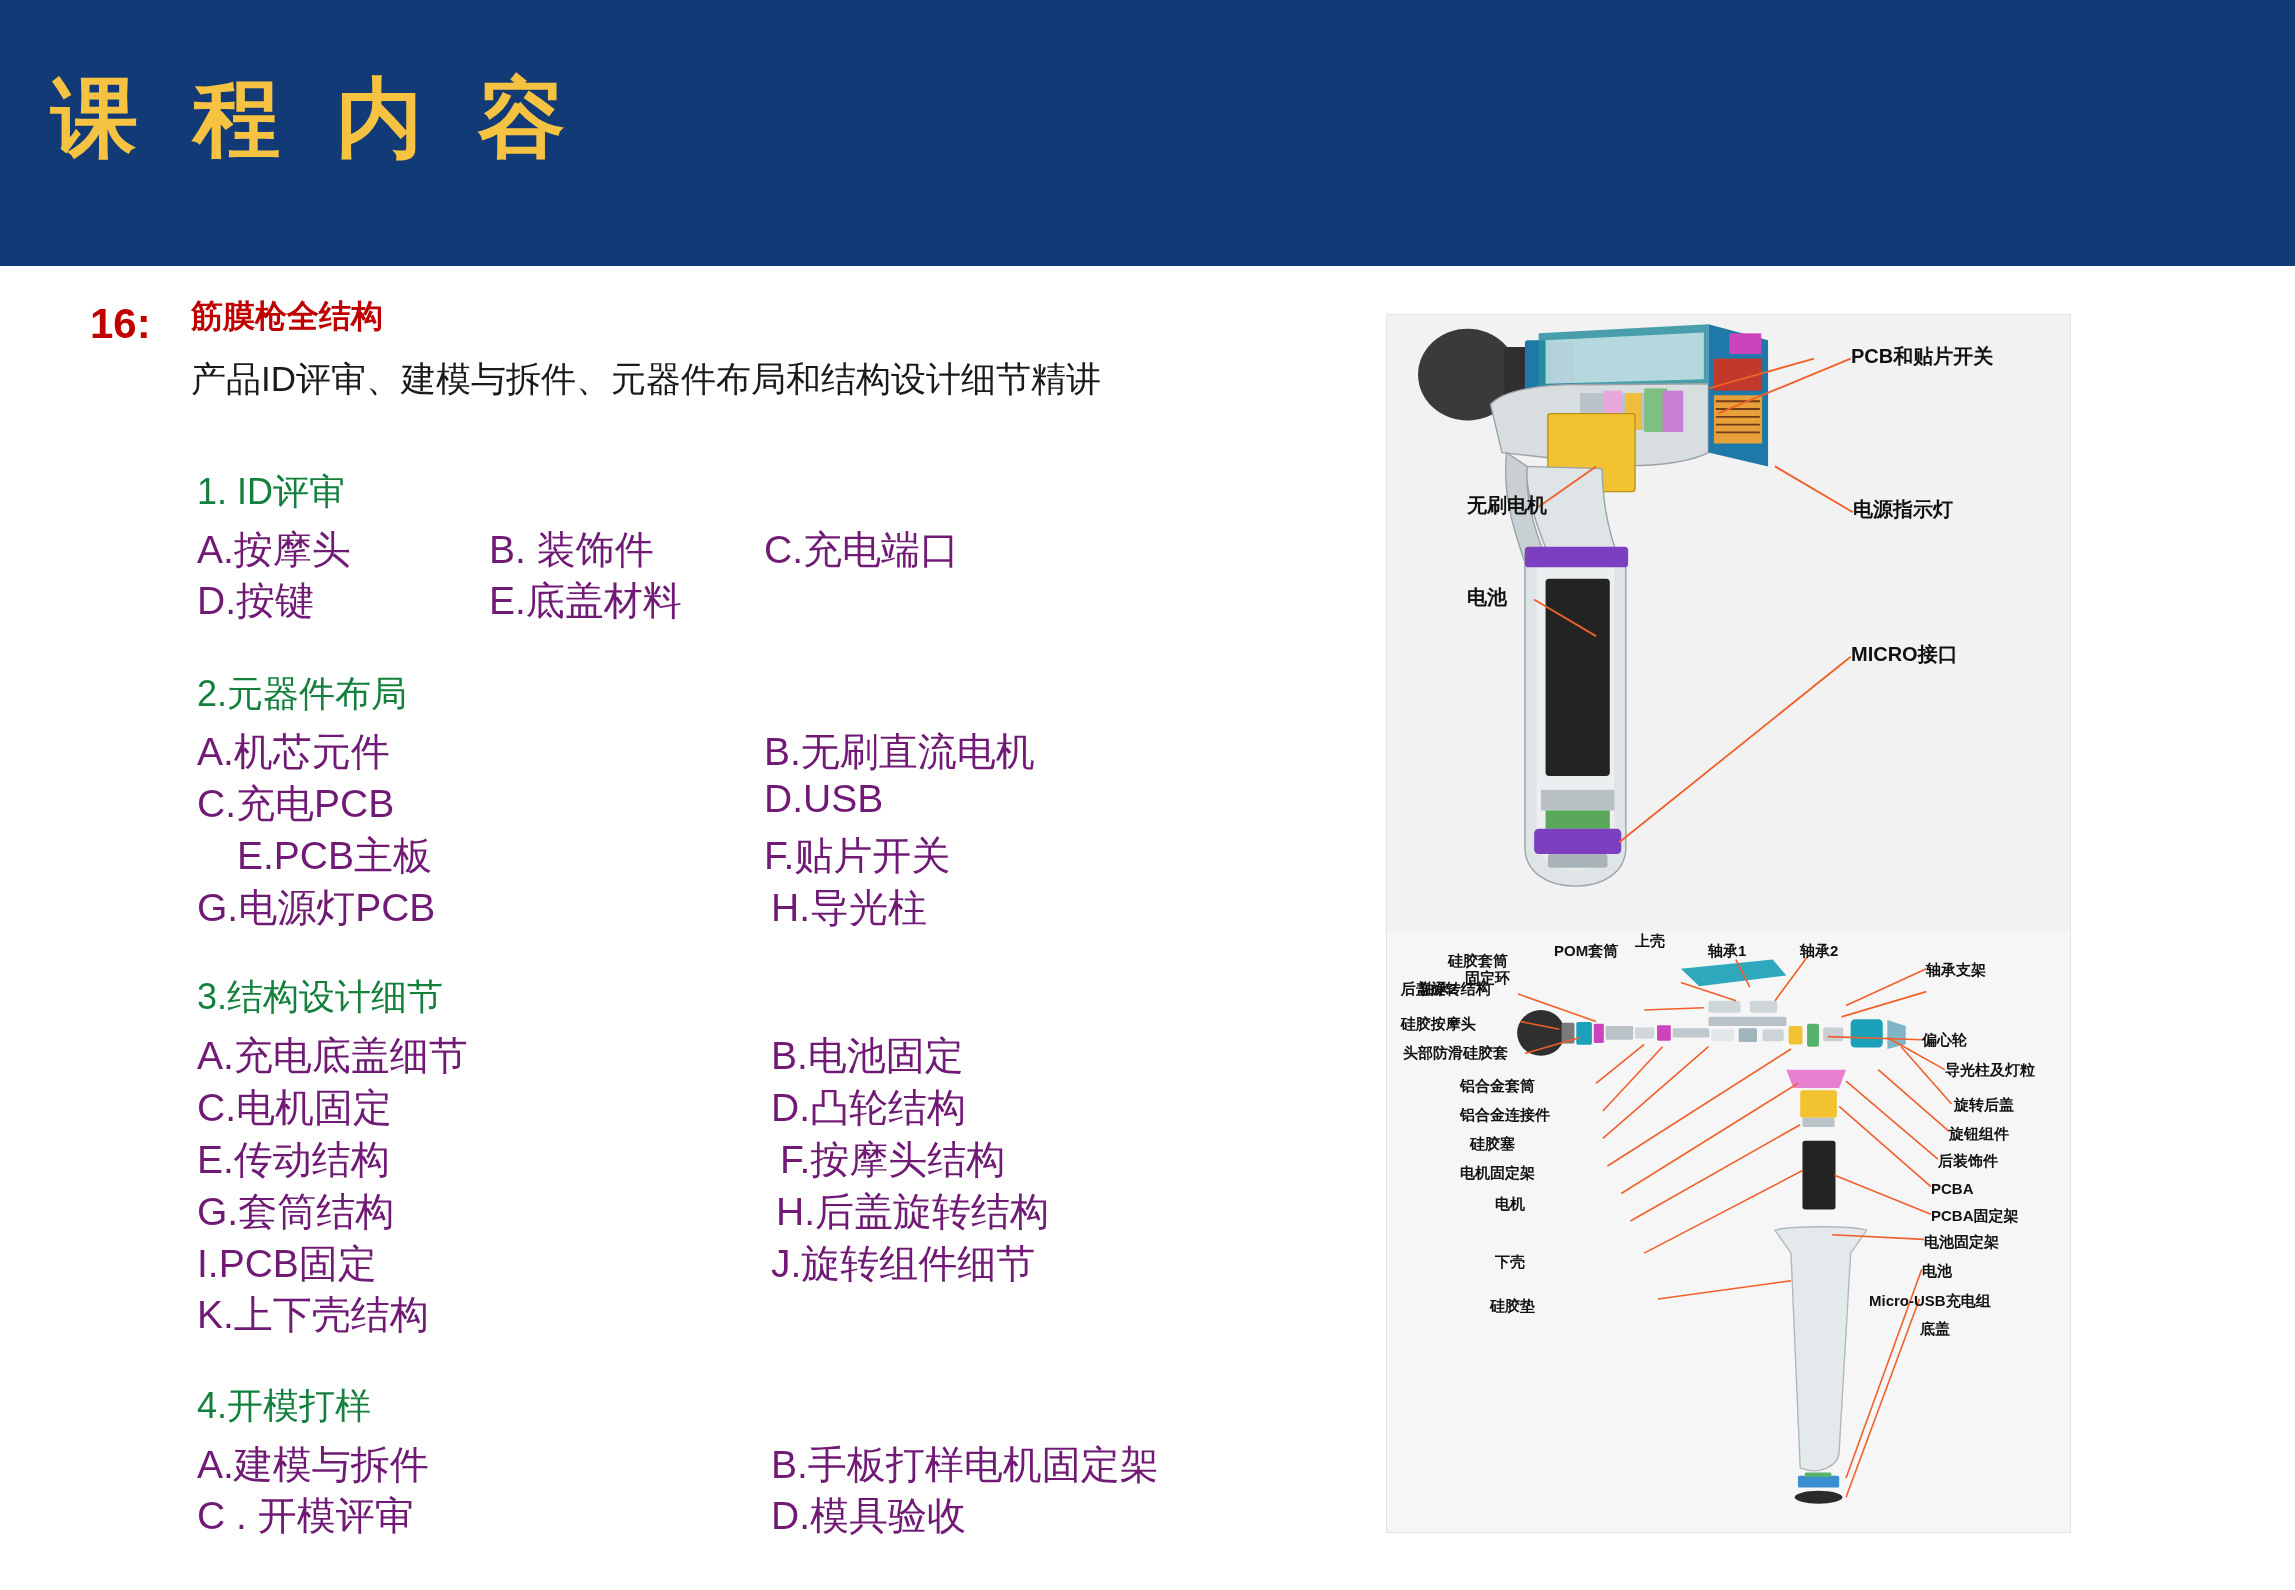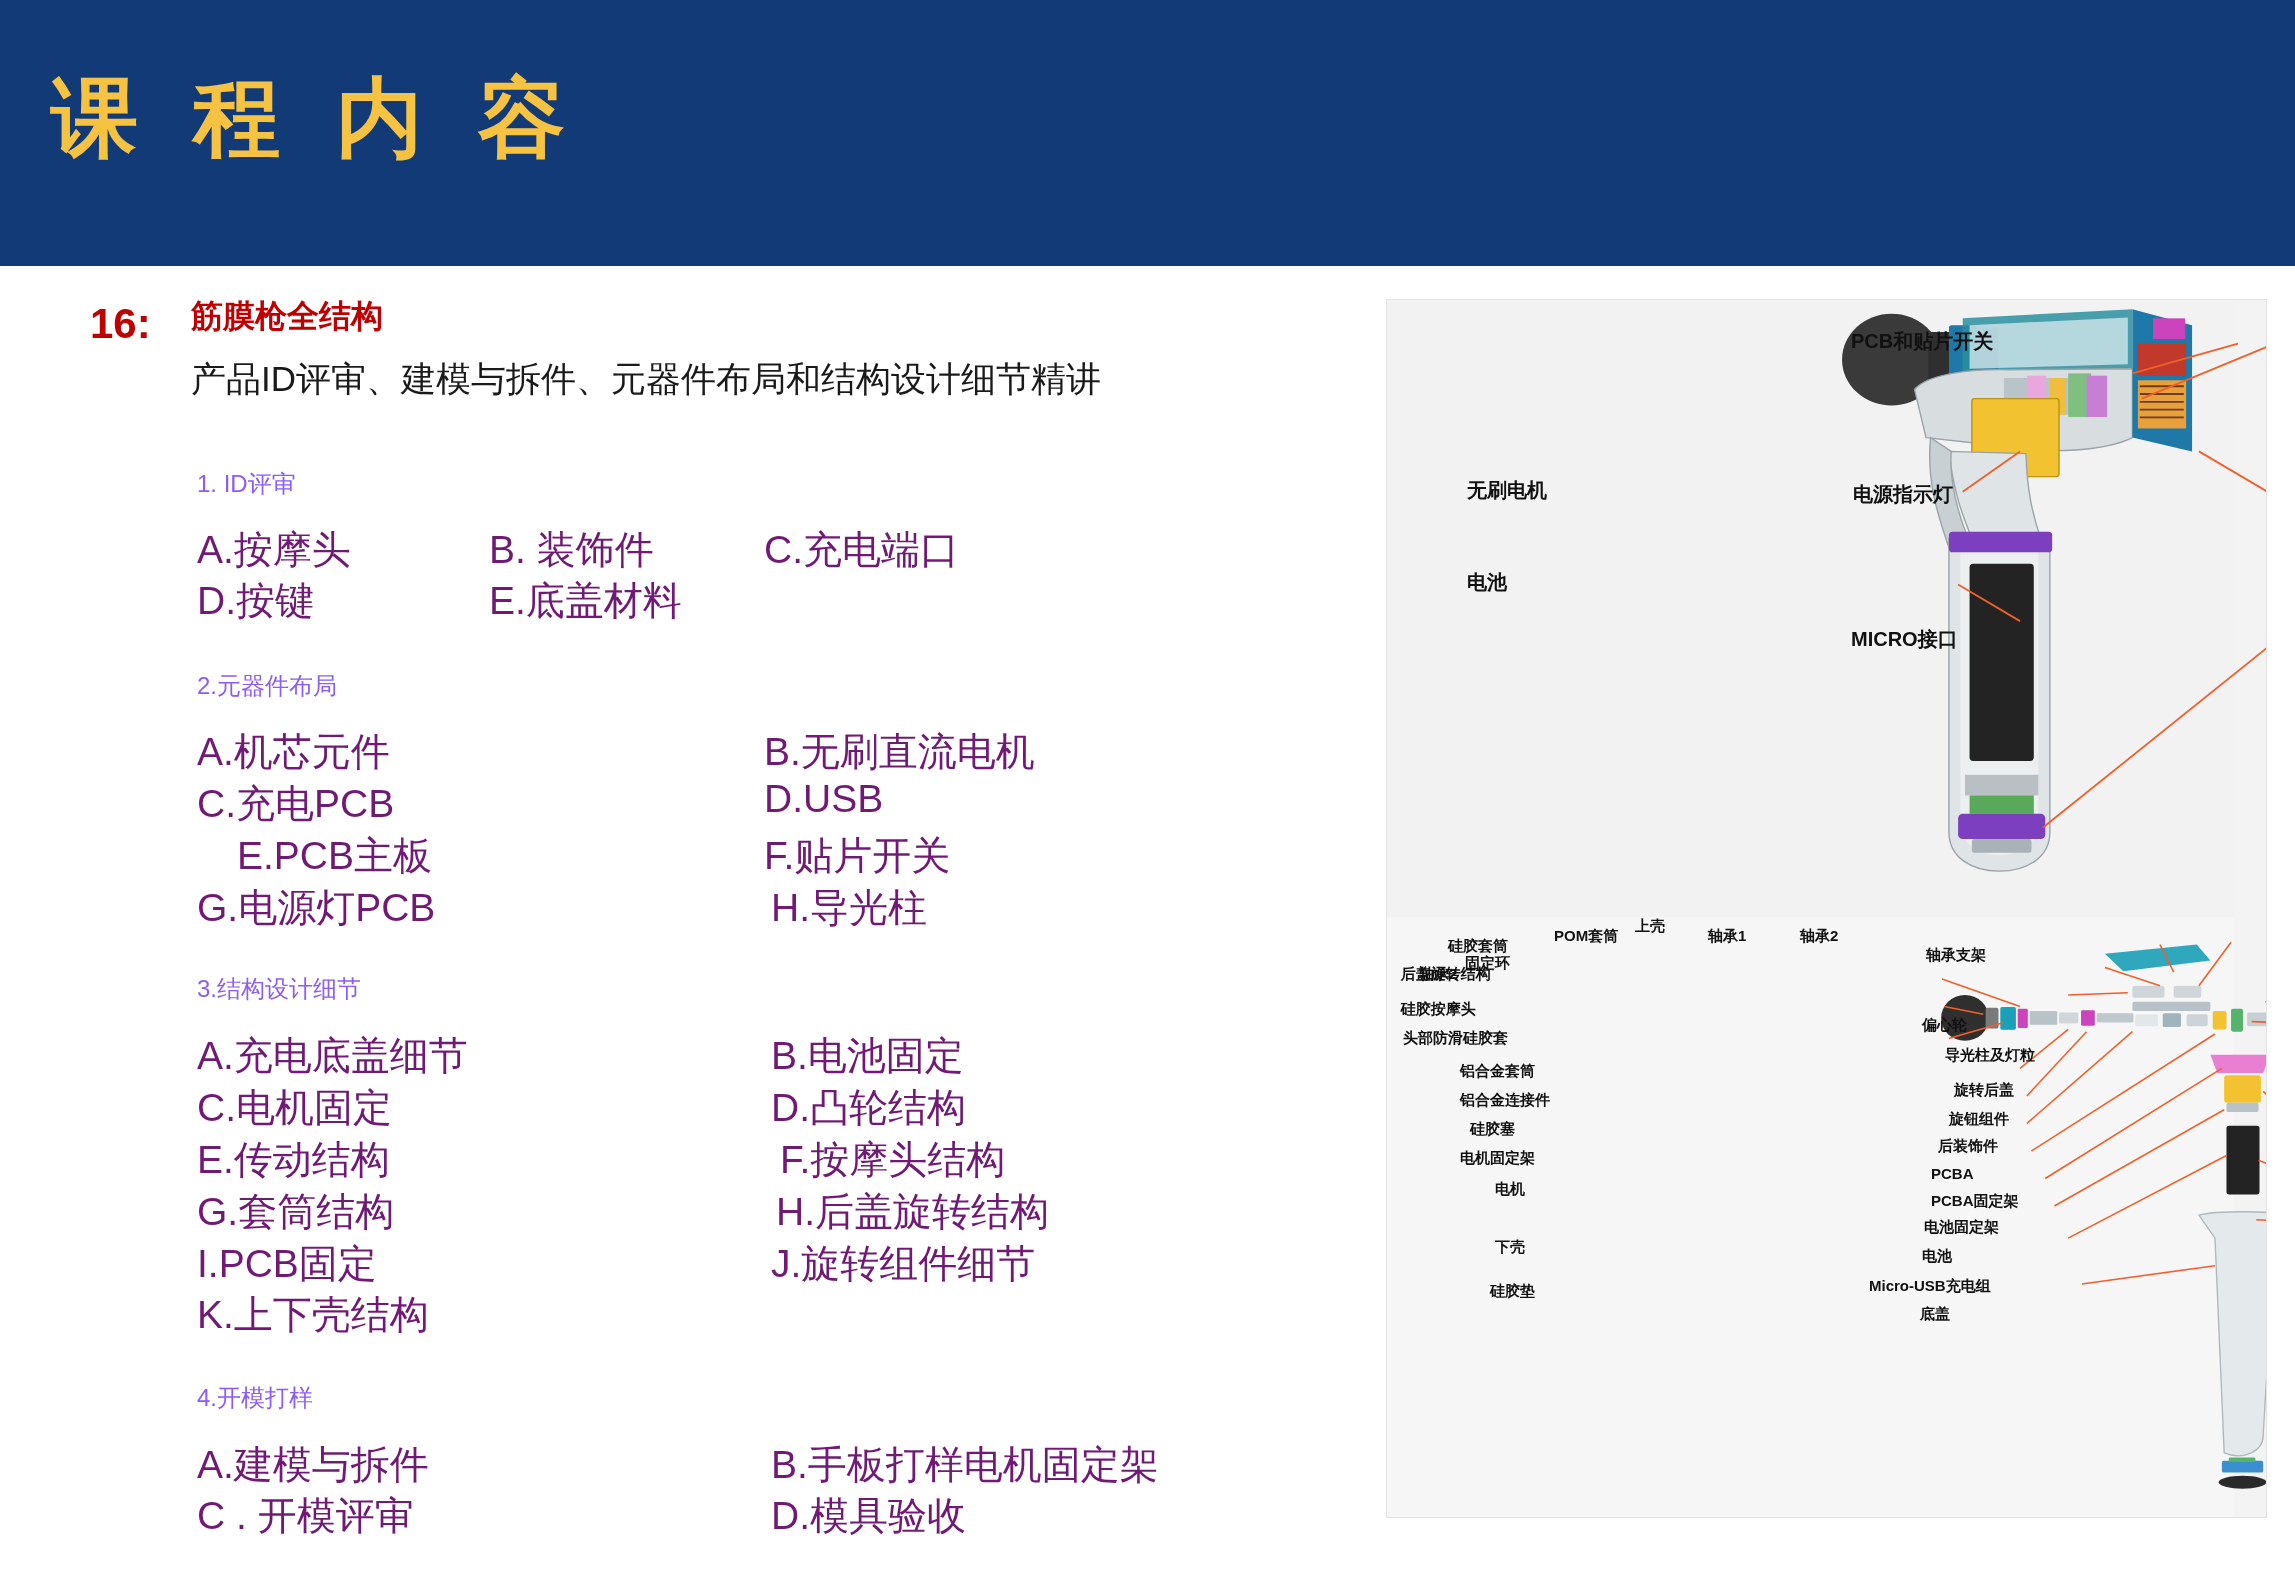--- a/index.html
+++ b/index.html
@@ -62,42 +62,41 @@
     position: absolute;
     left: 191px;
     top: 90px;
     font-size: 35px;
     color: #1a1a1a;
     white-space: nowrap;
   }
 
   .section-title {
     position: absolute;
-    font-size: 24px;
-    color: #8b5cf6;
+    font-size: 36px;
+    color: #15803d;
     white-space: nowrap;
   }
   .item {
     position: absolute;
     font-size: 39px;
     color: #701a75;
     white-space: nowrap;
   }
 
   
   .img-panel {
     position: absolute;
     left: 1386px;
-    top: 33px;
-    width: 881px;
+    top: 48px;
+    width: 685px;
     height: 1219px;
     background: #f3f3f3;
     border: 1.4px solid #e3e3e3;
     overflow: hidden;
-    text-align: center;
   }
   .img-top {
     position: absolute;
     left: 0; top: 0;
     width: 847px;
     height: 617px;
     background: #f2f2f2;
   }
   .img-bottom {
     position: absolute;

